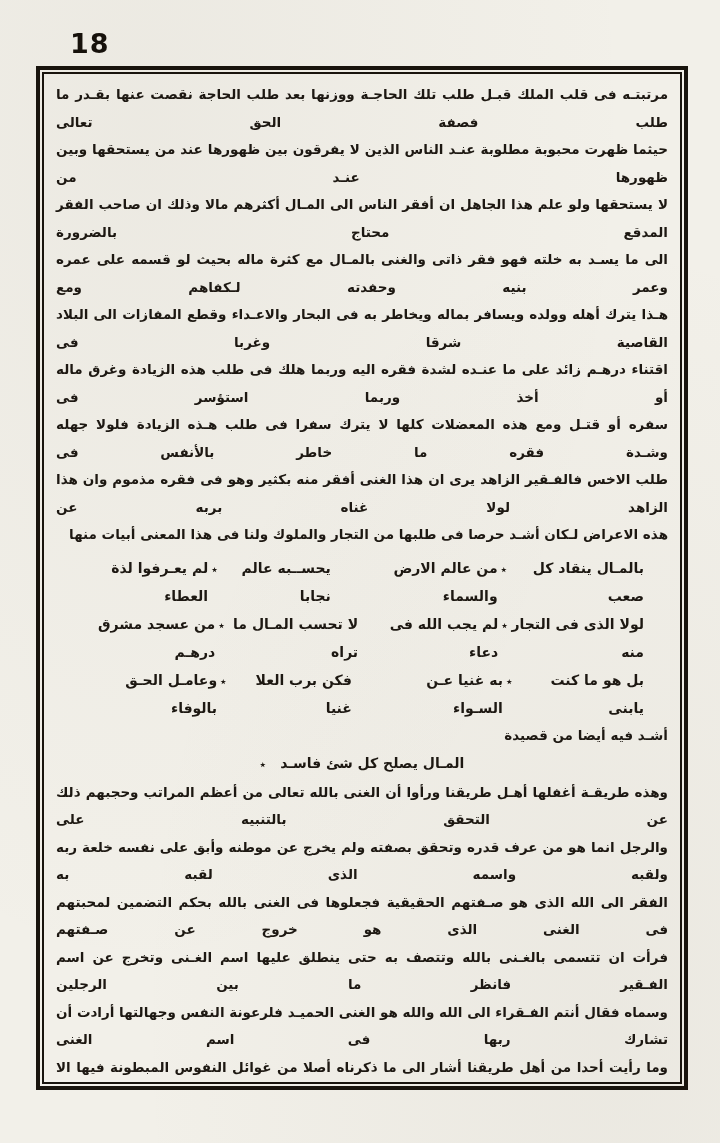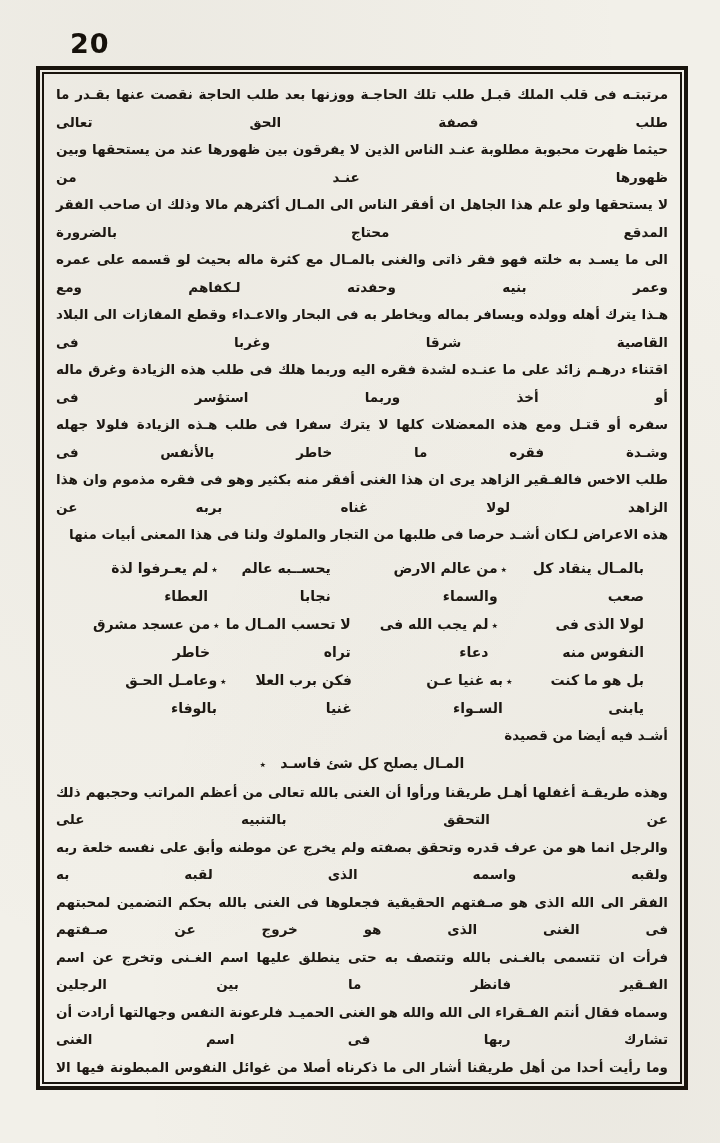--- a/index.html
+++ b/index.html
@@ -44,21 +44,21 @@
   .poem-line .vgap{display:inline-block;width:26px;}
   .center-verse{
     display:flex;justify-content:center;align-items:baseline;
     font-size:14px;font-weight:700;line-height:28.5px;color:#1d1812;gap:14px;
   }
   .center-verse .star{font-size:12px;}
 </style>
 </head>
 <body>
 
-<div class="page-number">20</div>
+<div class="page-number">18</div>
 
 <div class="frame">
   <div class="frame-inner">
     <div class="text">
 
       <div class="line">مرتبتـه فى قلب الملك قبـل طلب تلك الحاجـة ووزنها بعد طلب الحاجة نقصت عنها بقـدر ما طلب فصفة الحق تعالى</div>
       <div class="line">حيثما ظهرت محبوبة مطلوبة عنـد الناس الذين لا يفرقون بين ظهورها عند من يستحقها وبين ظهورها عنـد من</div>
       <div class="line">لا يستحقها ولو علم هذا الجاهل ان أفقر الناس الى المـال أكثرهم مالا وذلك ان صاحب الفقر المدقع محتاج بالضرورة</div>
       <div class="line">الى ما يسـد به خلته فهو فقر ذاتى والغنى بالمـال مع كثرة ماله بحيث لو قسمه على عمره وعمر بنيه وحفدته لـكفاهم ومع</div>
       <div class="line">هـذا يترك أهله وولده ويسافر بماله ويخاطر به فى البحار والاعـداء وقطع المفازات الى البلاد القاصية شرقا وغربا فى</div>
@@ -71,27 +71,27 @@
         <div class="poem-line">
           <span>بالمـال ينقاد كل صعب</span>
             <span class="star">٭</span>
             <span>من عالم الارض والسماء</span>
             <span class="vgap"></span>
             <span>يحســبه عالم نجابا</span>
             <span class="star">٭</span>
             <span>لم يعـرفوا لذة العطاء</span>
         </div>
         <div class="poem-line">
-          <span>لولا الذى فى النفوس منه</span>
+          <span>لولا الذى فى التجار منه</span>
             <span class="star">٭</span>
             <span>لم يجب الله فى دعاء</span>
             <span class="vgap"></span>
             <span>لا تحسب المـال ما تراه</span>
             <span class="star">٭</span>
-            <span>من عسجد مشرق خاطر</span>
+            <span>من عسجد مشرق درهـم</span>
         </div>
         <div class="poem-line">
           <span>بل هو ما كنت يابنى</span>
             <span class="star">٭</span>
             <span>به غنيا عـن السـواء</span>
             <span class="vgap"></span>
             <span>فكن برب العلا غنيا</span>
             <span class="star">٭</span>
             <span>وعامـل الحـق بالوفاء</span>
         </div>

